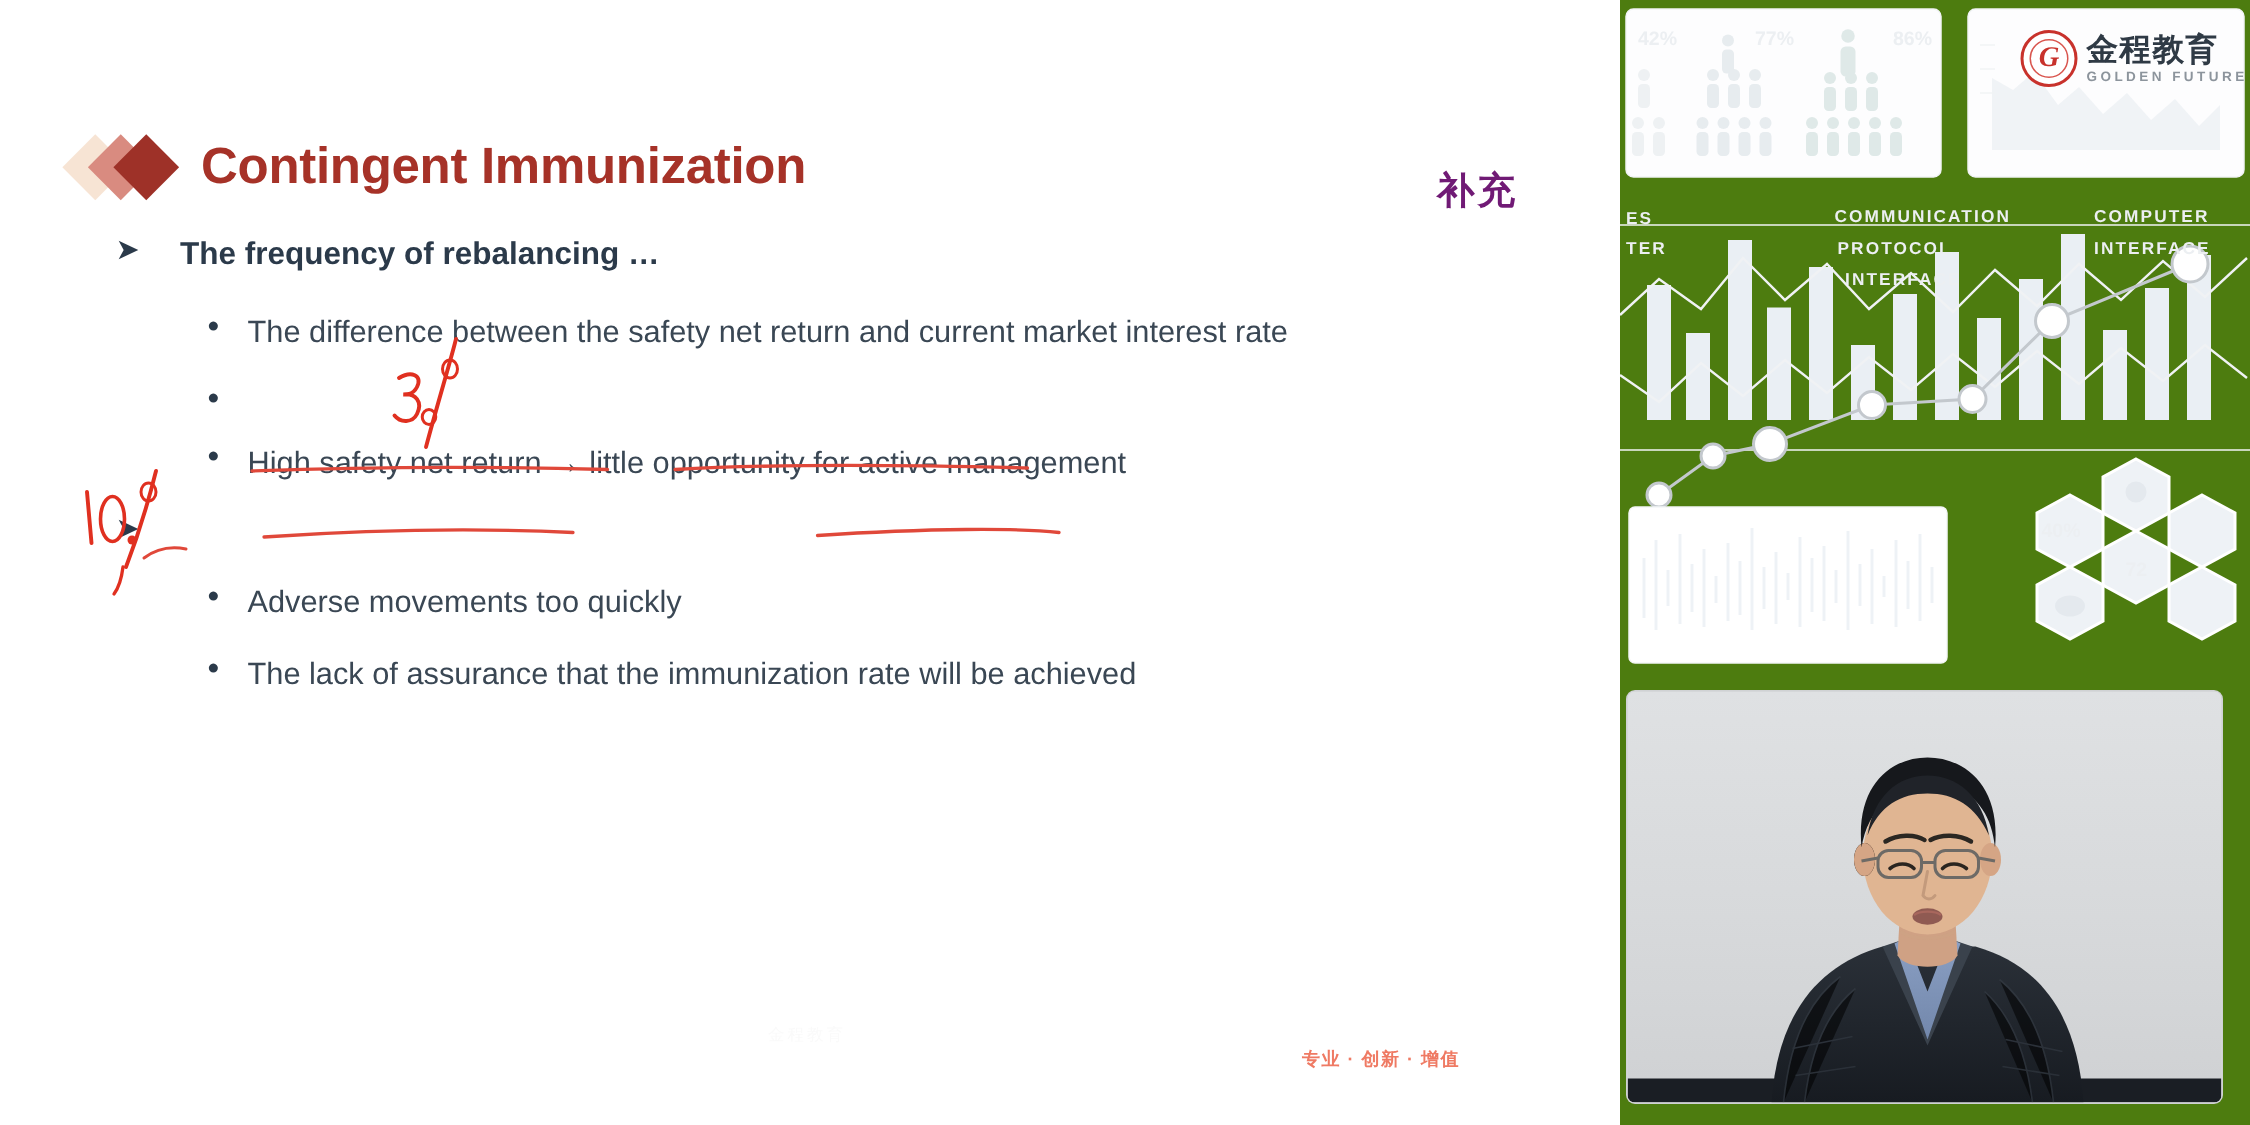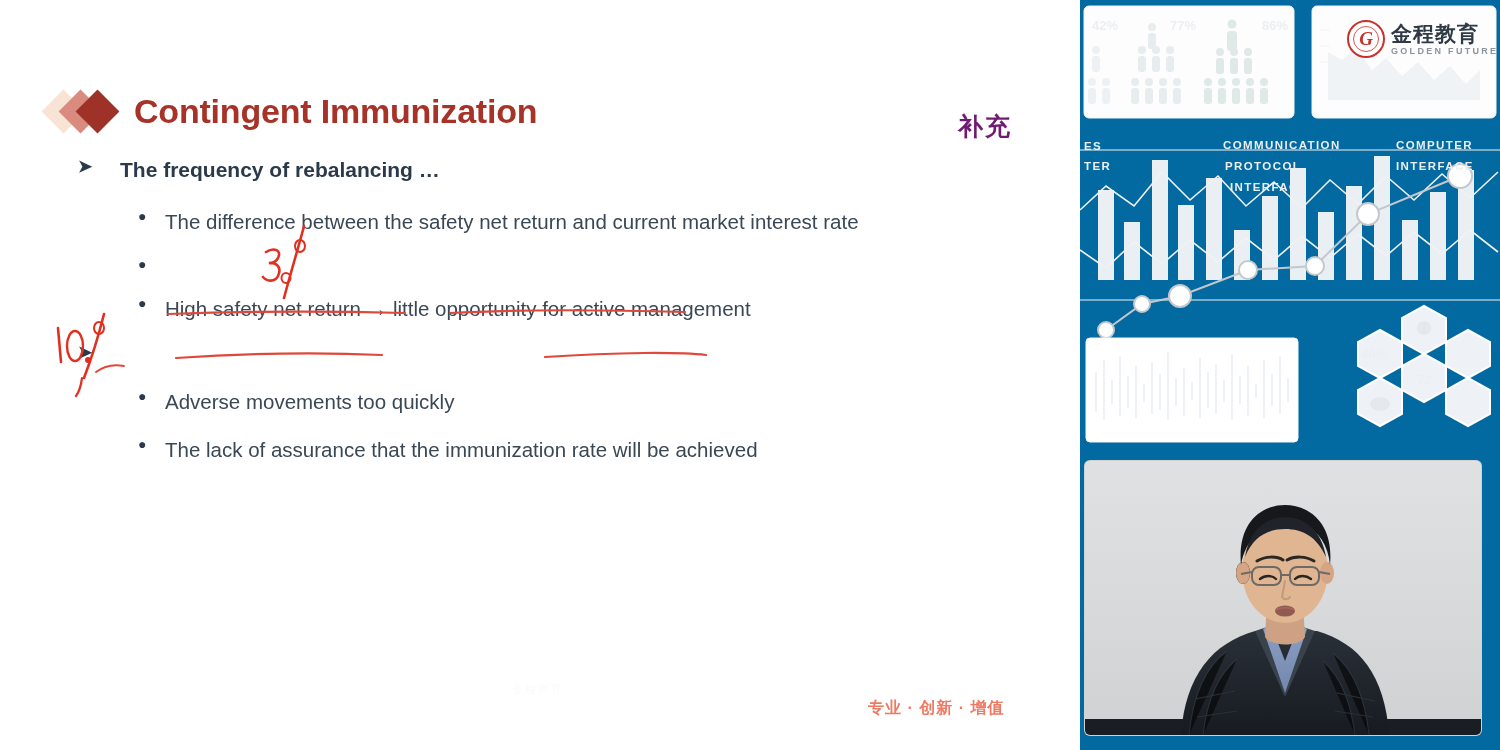--- a/index.html
+++ b/index.html
@@ -124,21 +124,21 @@
 
   .ink-3pct  { left: 258px; top: 222px; }
   .ink-10pct { left: 52px;  top: 308px; }
   .ink-ul    { left: 0px;   top: 0px; width: 1080px; height: 750px; }
 
   
   .tagline {
     position: absolute;
     left: 868px;
     top: 698px;
-    font-size: 16px;
+    font-size: 12px;
     font-weight: bold;
     color: #ef7a63;
     letter-spacing: 1px;
     white-space: nowrap;
   }
   .ghost-footer {
     position: absolute;
     left: 512px;
     top: 682px;
     font-size: 11px;
@@ -146,21 +146,21 @@
     letter-spacing: 2px;
   }
 
   
   .right-panel {
     position: absolute;
     left: 1080px;
     top: 0;
     width: 420px;
     height: 750px;
-    background: #0369a1;
+    background: #4d7c0f;
     overflow: hidden;
   }
 
   
   .bg-graphics {
     position: absolute;
     left: 0; top: 0;
     width: 420px;
     height: 460px;
     overflow: hidden;

